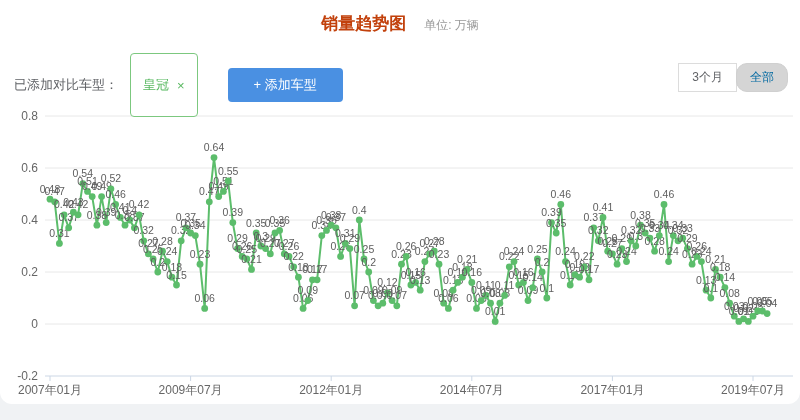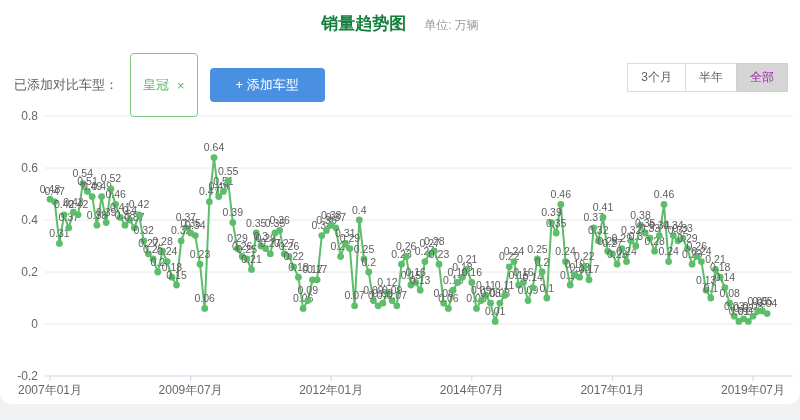--- a/index.html
+++ b/index.html
@@ -10,43 +10,43 @@
     position:relative;overflow:hidden;
   }
   .card{
     position:absolute;left:0;top:0;width:800px;height:404px;
     background:#ffffff;border-radius:0 0 12px 12px;
   }
   .header{
     position:absolute;top:12px;left:0;width:100%;
     display:flex;justify-content:center;align-items:baseline;gap:8px;
   }
-  .title{font-size:17px;font-weight:bold;color:#15803d;}
+  .title{font-size:17px;font-weight:bold;color:#c2410c;}
   .unit{font-size:12px;color:#999;margin-left:10px;}
   .toolbar{
     position:absolute;top:53px;left:14px;
     display:flex;align-items:center;gap:12px;z-index:3;
   }
   .added-label{font-size:13px;color:#606266;}
   .tag{
     display:flex;align-items:center;gap:8px;
     border:1px solid #7cc87f;border-radius:4px;background:#fff;
     color:#57b85f;font-size:13px;padding:22px 12px;cursor:default;
   }
   .tag .x{color:#57b85f;font-size:13px;cursor:pointer;line-height:1;}
   .add-btn{
     background:#4a90e2;color:#fff;border:none;border-radius:4px;
-    font-size:13px;padding:8px 26px;cursor:pointer;
+    font-size:13px;padding:8px 26px;cursor:pointer;margin-left:18px;
   }
   .ranges{position:absolute;top:63px;right:12px;display:flex;z-index:3;}
   .range-btn{
     border:1px solid #dcdcdc;background:#fff;color:#606266;
     font-size:12px;padding:5px 13px;margin-left:-1px;cursor:pointer;text-align:right;
   }
-  .range-btn.active{background:#d5d5d5;border-color:#d0d0d0;color:#a21caf;}
+  .range-btn.active{background:#d5d5d5;border-color:#d0d0d0;color:#0369a1;border-radius:11px;}
   svg{position:absolute;left:0;top:0;}
   .axis-lbl{font-size:12px;fill:#666;font-family:"Liberation Sans",sans-serif;}
   .pt-lbl{font-size:10.5px;fill:#5e5e5e;font-family:"Liberation Sans",sans-serif;}
 </style>
 </head>
 <body>
 
 <div class="card">
 
   <svg width="800" height="404" viewBox="0 0 800 404">
@@ -394,17 +394,16 @@
     <span class="added-label">已添加对比车型：</span>
     <span class="tag">
       <span>皇冠</span>
       <span class="x">×</span>
     </span>
     <button class="add-btn">+ 添加车型</button>
   </div>
 
   <div class="ranges">
     <button class="range-btn">3个月</button>
-    <button class="range-btn">半年</button>
     <button class="range-btn active">全部</button>
   </div>
 
 </div>
 
 </body></html>

